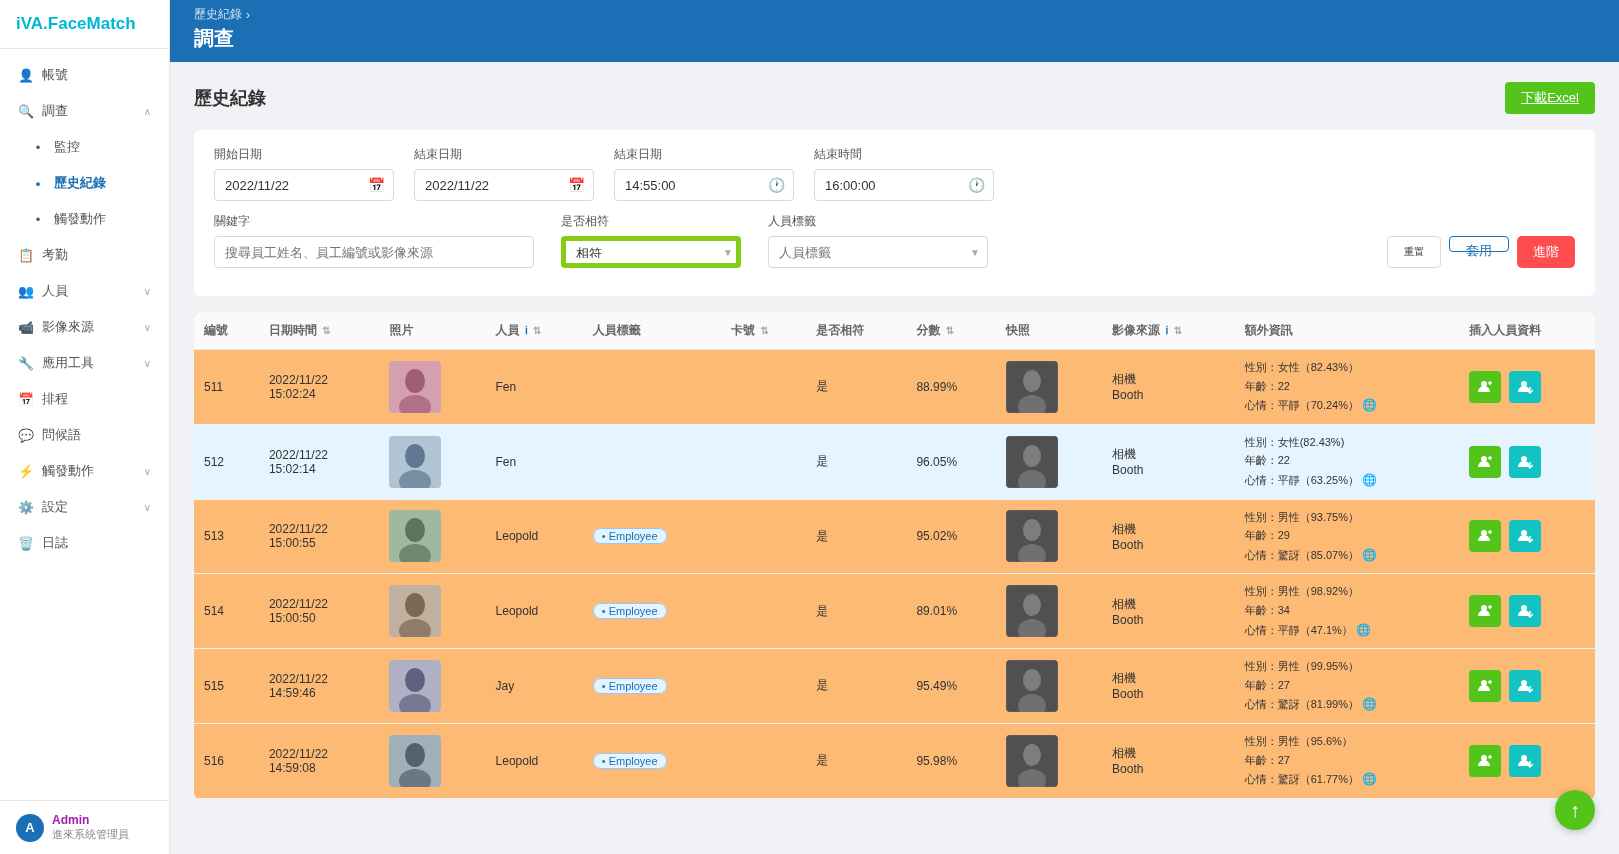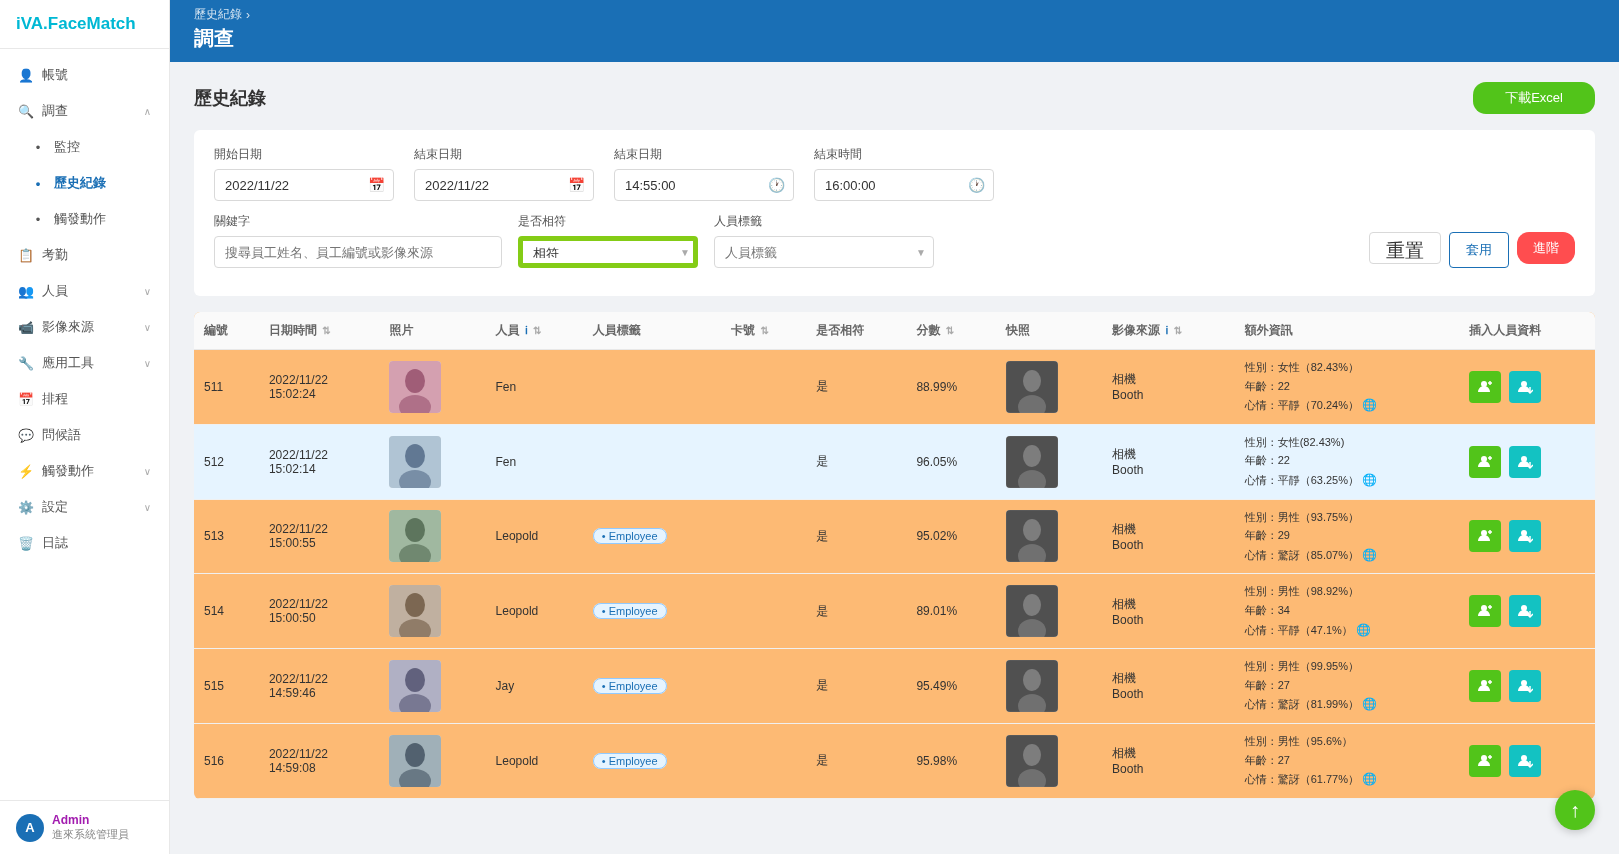--- a/index.html
+++ b/index.html
@@ -30,38 +30,38 @@
     .breadcrumb { font-size: 12px; color: rgba(255,255,255,0.8); display: flex; align-items: center; gap: 4px; margin-bottom: 2px; }
     .page-title { font-size: 20px; font-weight: bold; color: #fff; }
 
     
     .content { flex: 1; overflow-y: auto; padding: 20px 24px; background: #f0f2f5; }
 
     
     .section-header { display: flex; justify-content: space-between; align-items: center; margin-bottom: 16px; }
     .section-title { font-size: 18px; font-weight: bold; color: #333; }
 
-    .btn-download { background: #52c41a; color: #fff; border: none; padding: 7px 32px; border-radius: 13px; cursor: pointer; font-size: 13px; }
+    .btn-download { background: #52c41a; color: #fff; border: none; padding: 7px 16px; border-radius: 4px; cursor: pointer; font-size: 13px; text-decoration: underline; }
 
     
     .filter-card { background: #fff; border-radius: 6px; padding: 16px 20px; margin-bottom: 16px; }
     .filter-row { display: flex; gap: 20px; margin-bottom: 12px; align-items: flex-end; }
     .filter-group { display: flex; flex-direction: column; gap: 4px; }
     .filter-label { font-size: 12px; color: #555; margin-bottom: 2px; }
     .filter-input { border: 1px solid #d9d9d9; border-radius: 4px; padding: 5px 10px; font-size: 13px; color: #333; height: 32px; outline: none; }
     .filter-input-date { width: 180px; }
     .filter-input-time { width: 180px; }
-    .filter-input-keyword { width: 288px; color: #bbb; }
+    .filter-input-keyword { width: 320px; color: #bbb; }
     .filter-select { border: 5px solid #84cc16; border-radius: 4px; padding: 5px 10px; font-size: 13px; color: #333; height: 32px; outline: none; background: #fff; width: 180px; appearance: none; }
     .filter-input-tag { border: 1px solid #d9d9d9; border-radius: 4px; padding: 5px 10px; font-size: 13px; color: #bbb; height: 32px; outline: none; width: 220px; }
-    .filter-row-2 { display: flex; gap: 16px; align-items: flex-end; }
+    .filter-row-2 { display: flex; gap: 27px; align-items: flex-end; }
     .filter-actions { display: flex; gap: 8px; margin-left: auto; }
-    .btn-reset { background: #fff; color: #333; border: 1px solid #d9d9d9; padding: 5px 16px; border-radius: 4px; cursor: pointer; font-size: 19px; height: 32px; }
-    .btn-apply { background: #fff; color: #1a6fb5; border: 1px solid #1a6fb5; padding: 5px 16px; border-radius: 4px; cursor: pointer; font-size: 13px; height: 36px; }
-    .btn-delete { background: #ff4d4f; color: #fff; border: none; padding: 5px 16px; border-radius: 12px; cursor: pointer; font-size: 13px; height: 32px; }
+    .btn-reset { background: #fff; color: #333; border: 1px solid #d9d9d9; padding: 5px 16px; border-radius: 4px; cursor: pointer; font-size: 10px; height: 32px; }
+    .btn-apply { background: #fff; color: #1a6fb5; border: 1px solid #1a6fb5; padding: 5px 16px; border-radius: 4px; cursor: pointer; font-size: 13px; height: 16px; }
+    .btn-delete { background: #ff4d4f; color: #fff; border: none; padding: 5px 16px; border-radius: 5px; cursor: pointer; font-size: 13px; height: 32px; }
     .input-with-icon { position: relative; display: inline-flex; align-items: center; }
     .input-with-icon .cal-icon { position: absolute; right: 8px; color: #aaa; font-size: 14px; pointer-events: none; }
     .select-with-arrow { position: relative; display: inline-flex; align-items: center; }
     .select-with-arrow .arr-icon { position: absolute; right: 8px; color: #aaa; font-size: 10px; pointer-events: none; }
 
     
     .table-card { background: #fdba74; border-radius: 6px; overflow: hidden; }
     table { width: 100%; border-collapse: collapse; }
     thead tr { background: #fafafa; border-bottom: 1px solid #e8e8e8; }
     th { padding: 10px 10px; font-size: 12px; color: #666; font-weight: 600; text-align: left; white-space: nowrap; }

